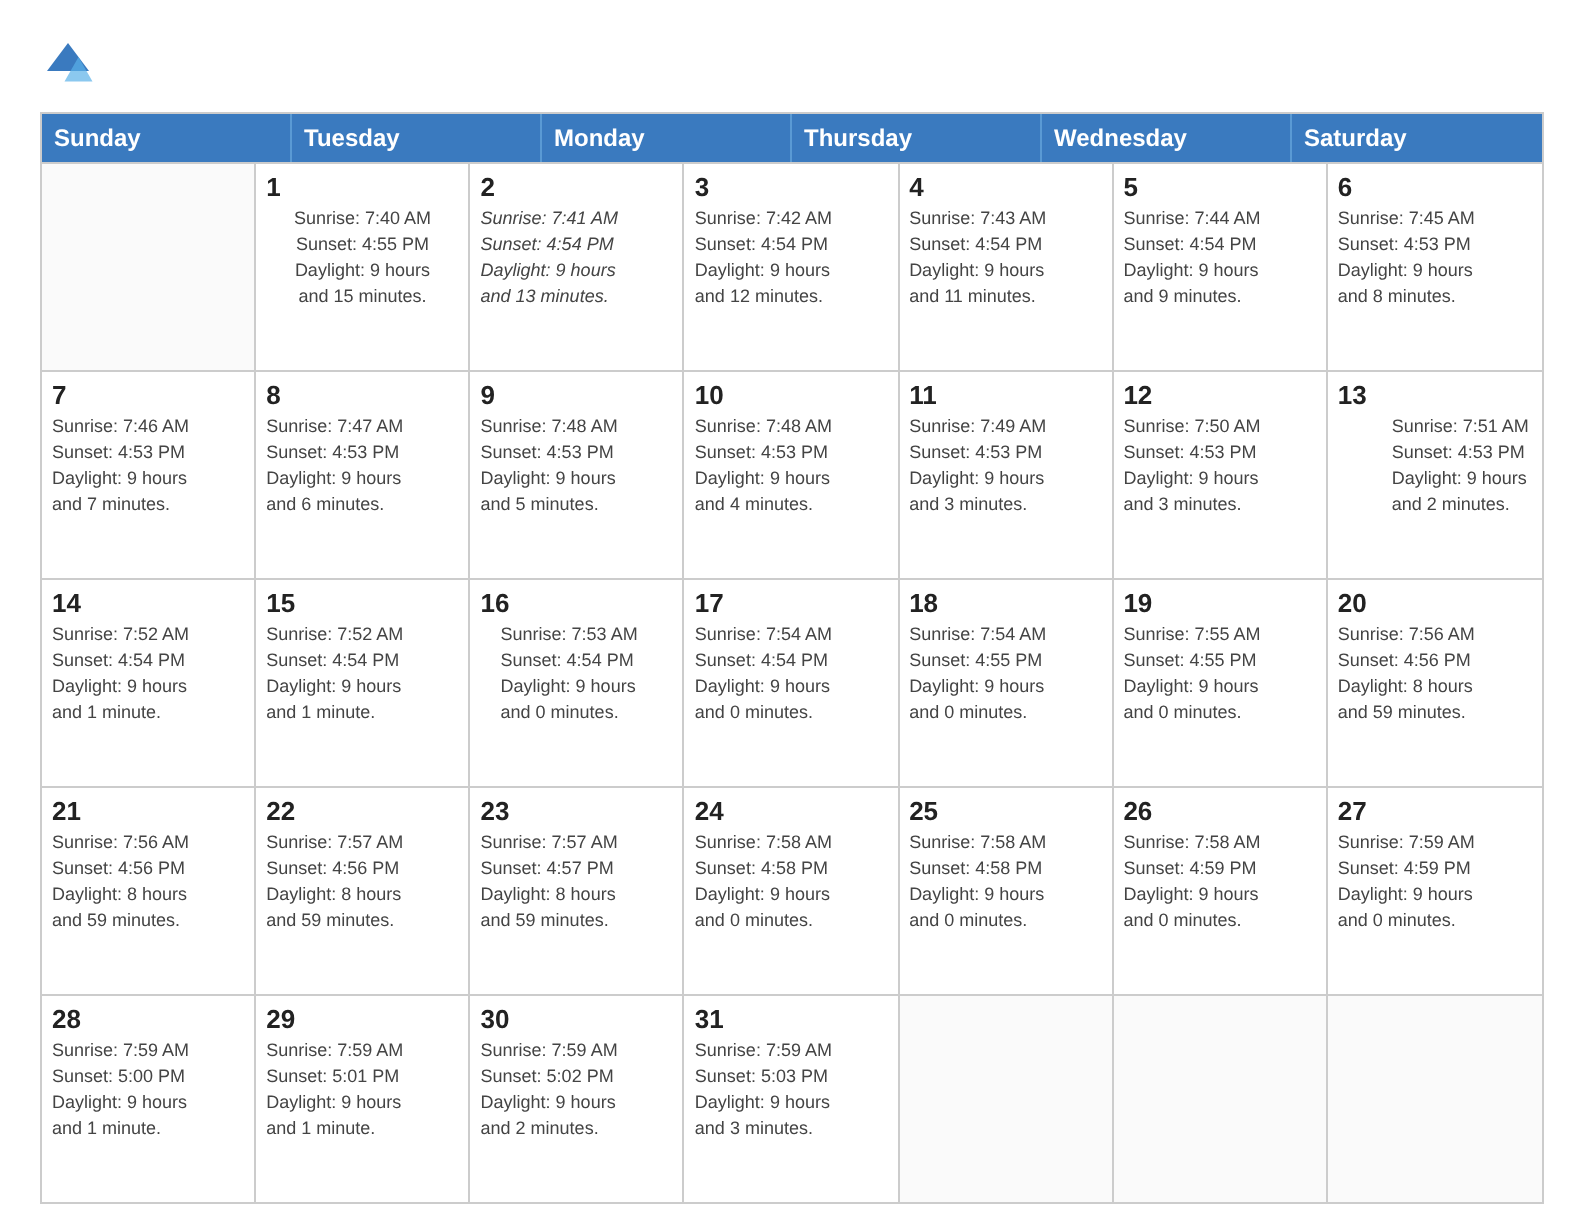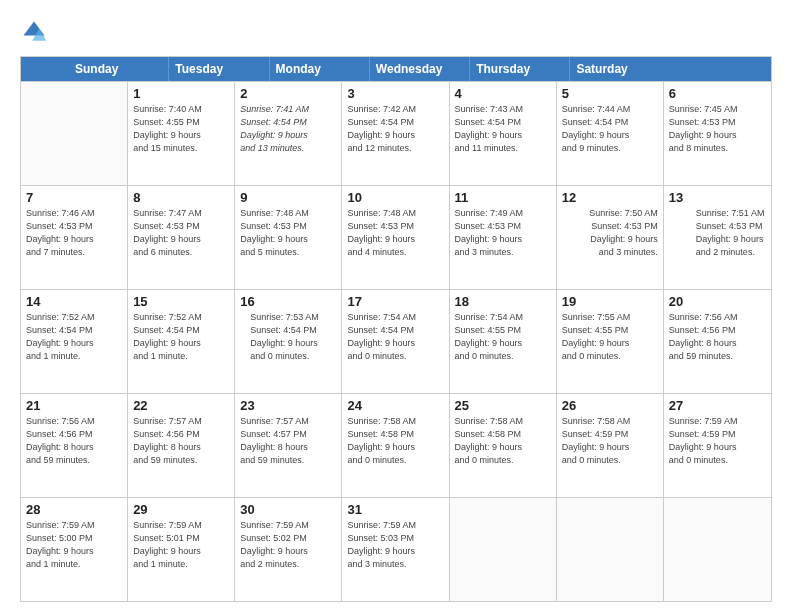--- a/index.html
+++ b/index.html
@@ -61,23 +61,22 @@
       color: #555;
     }
     .calendar {
       flex: 1;
       display: flex;
       flex-direction: column;
       border: 1px solid #ccc;
     }
     .cal-header-row {
       display: grid;
-      grid-template-columns: repeat(7, 1fr);
+      grid-template-columns: repeat(6, 1fr);
       background: #3a7abf;
-      padding-left: 48px;
     }
     .cal-header-cell {
       color: #fff;
       font-size: 12px;
       font-weight: bold;
       padding: 5px 6px;
       text-align: left;
       border-right: 1px solid #5a9ad4;
     }
     .cal-header-cell:last-child { border-right: none; }
@@ -134,30 +133,30 @@
       <div class="cal-title"></div>
       <div class="cal-subtitle"></div>
     </div>
   </div>
 
   <div class="calendar">
     <div class="cal-header-row" id="cal-header">
         <div class="cal-header-cell">Sunday</div>
         <div class="cal-header-cell">Tuesday</div>
         <div class="cal-header-cell">Monday</div>
+        <div class="cal-header-cell">Thursday</div>
         <div class="cal-header-cell">Wednesday</div>
-        <div class="cal-header-cell">Thursday</div>
         <div class="cal-header-cell">Saturday</div>
       </div>
     <div class="cal-body" id="cal-body">
         <div class="cal-week">
           <div class="cal-cell empty"></div>
           <div class="cal-cell">
             <span class="cal-day-num">1</span>
-            <div class="cal-info" style="white-space: pre-line;">Sunrise: 7:40 AM
+            <div class="cal-info" style="white-space: pre-line; text-align: center;">Sunrise: 7:40 AM
 Sunset: 4:55 PM
 Daylight: 9 hours
 and 15 minutes.</div>
           </div>
           <div class="cal-cell">
             <span class="cal-day-num">2</span>
             <div class="cal-info" style="white-space: pre-line; font-style: italic;">Sunrise: 7:41 AM
 Sunset: 4:54 PM
 Daylight: 9 hours
 and 13 minutes.</div>
@@ -222,21 +221,21 @@
           </div>
           <div class="cal-cell">
             <span class="cal-day-num">11</span>
             <div class="cal-info" style="white-space: pre-line;">Sunrise: 7:49 AM
 Sunset: 4:53 PM
 Daylight: 9 hours
 and 3 minutes.</div>
           </div>
           <div class="cal-cell">
             <span class="cal-day-num">12</span>
-            <div class="cal-info" style="white-space: pre-line; text-align: right;">Sunrise: 7:50 AM
+            <div class="cal-info" style="white-space: pre-line;">Sunrise: 7:50 AM
 Sunset: 4:53 PM
 Daylight: 9 hours
 and 3 minutes.</div>
           </div>
           <div class="cal-cell">
             <span class="cal-day-num">13</span>
             <div class="cal-info" style="white-space: pre-line; margin-left: 27px;">Sunrise: 7:51 AM
 Sunset: 4:53 PM
 Daylight: 9 hours
 and 2 minutes.</div>

